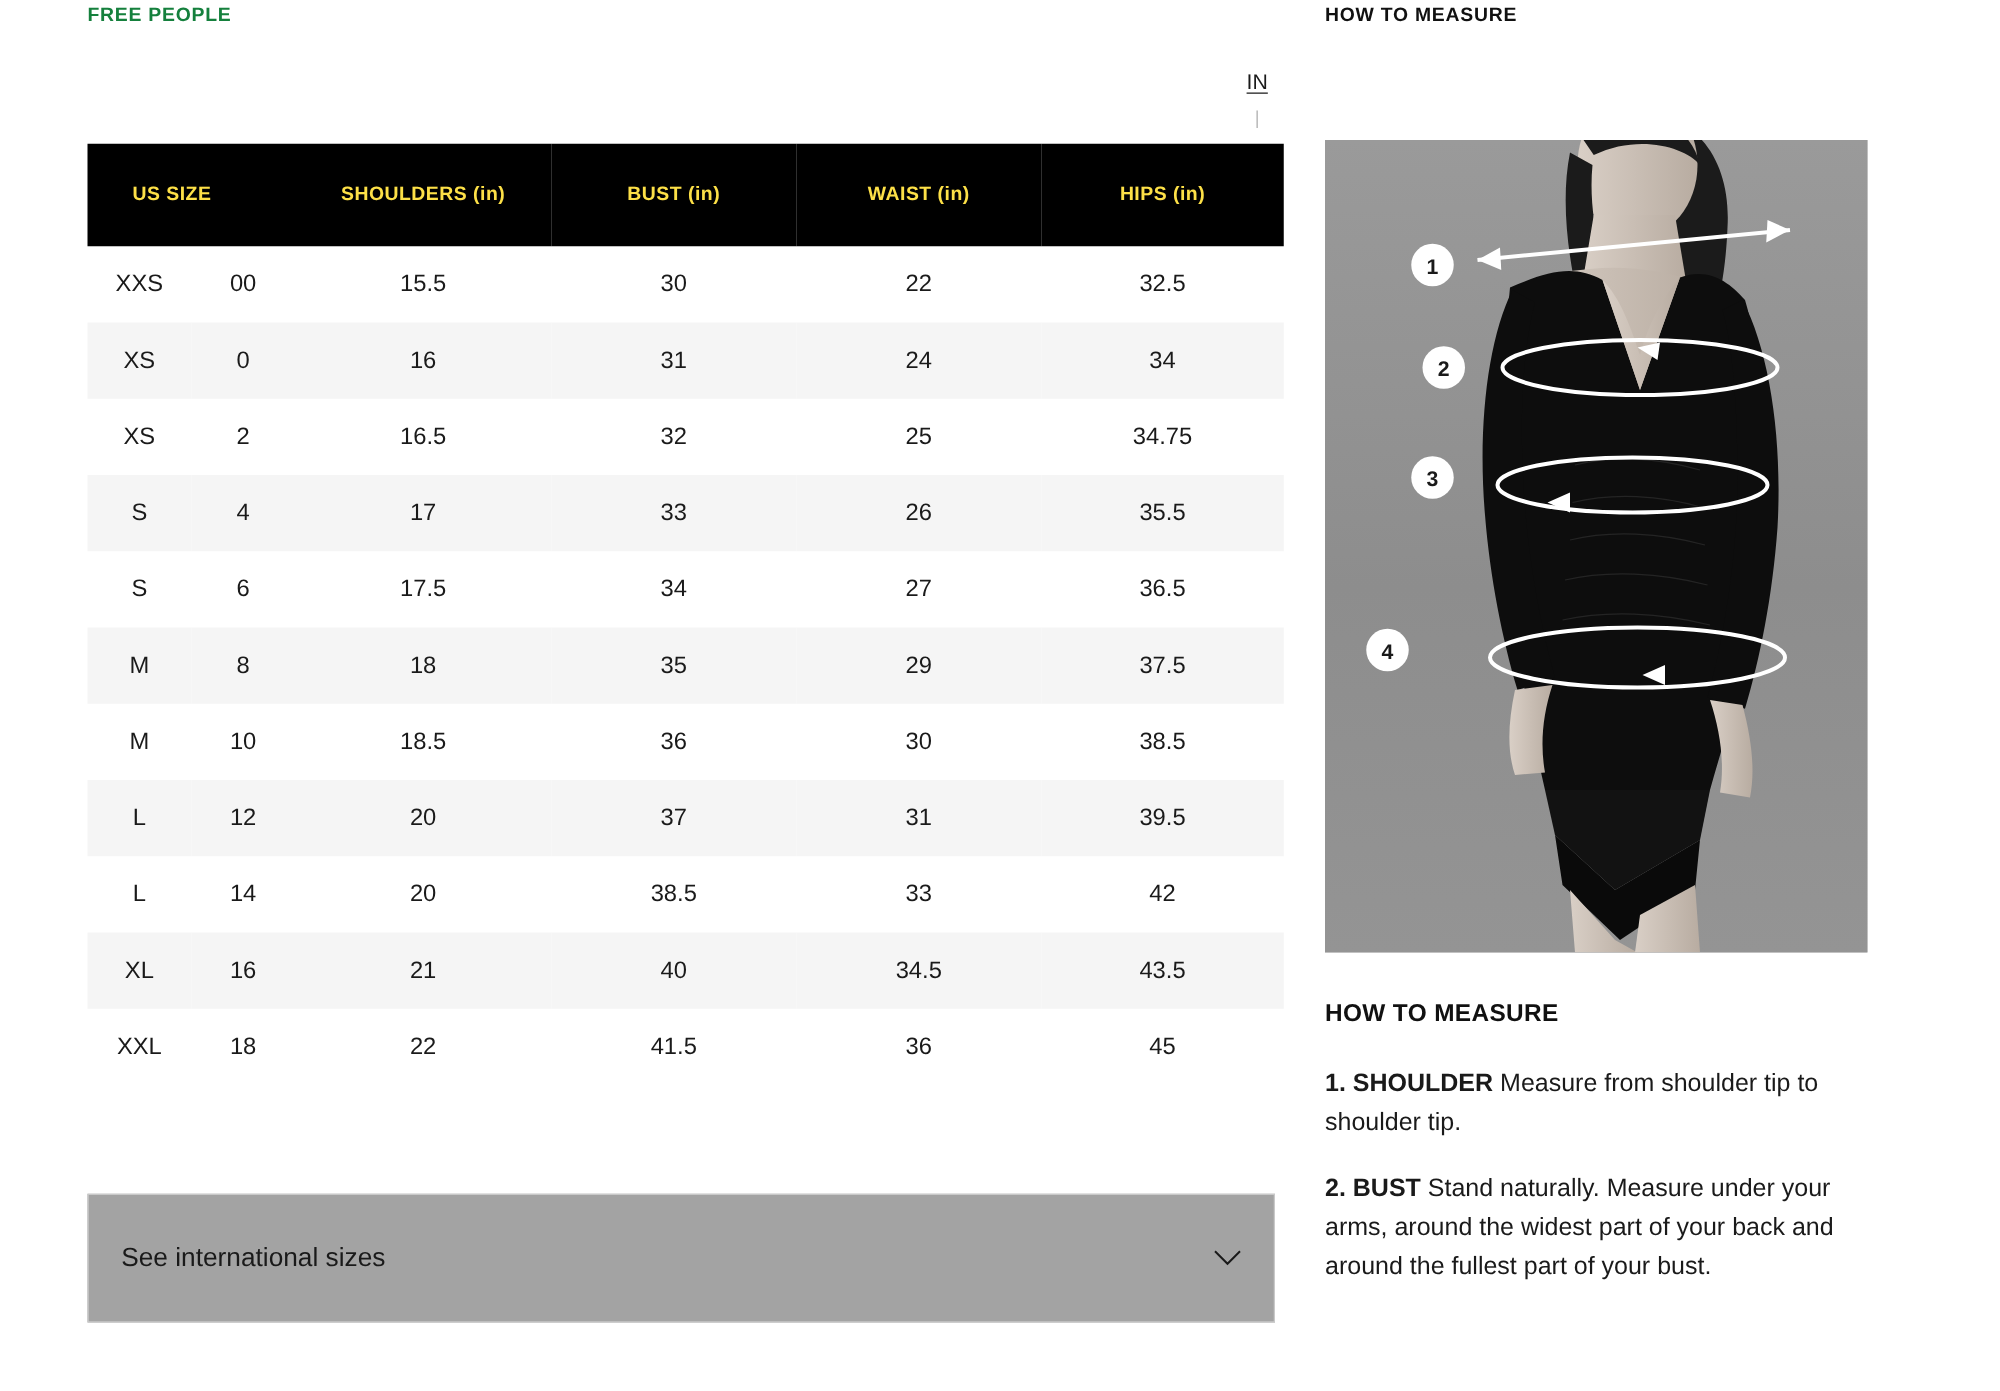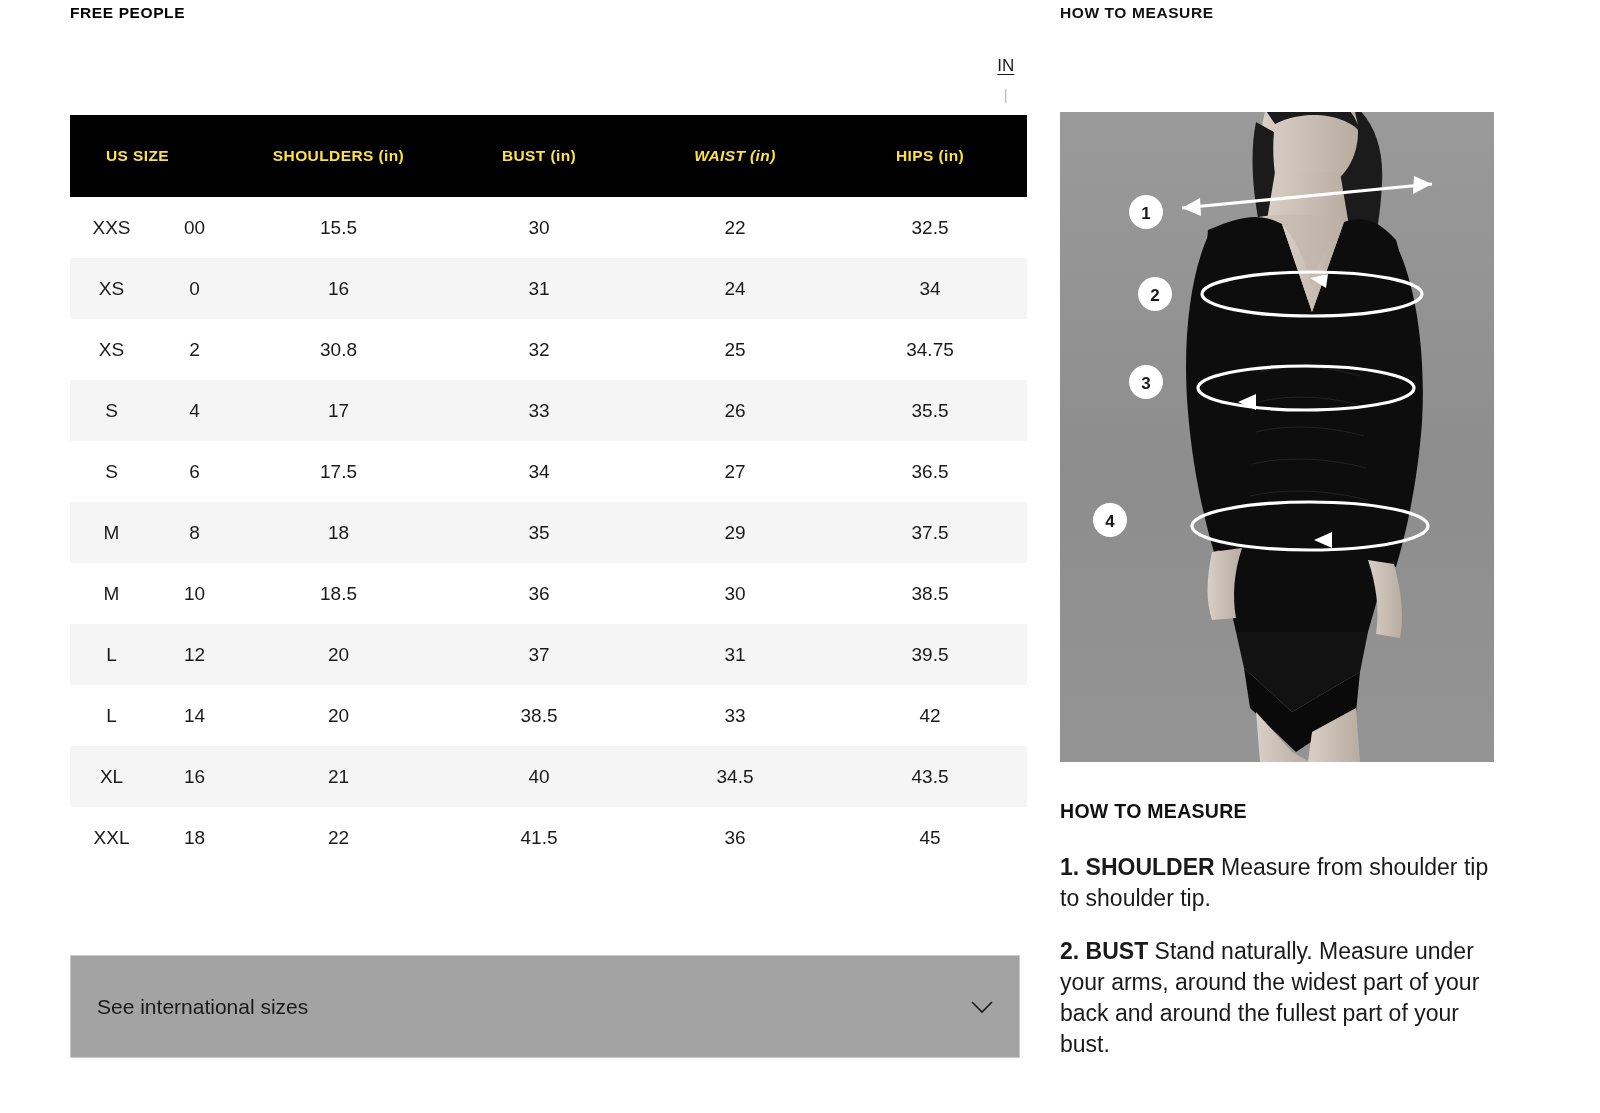--- a/index.html
+++ b/index.html
@@ -22,21 +22,21 @@
   .left-col {
     position: absolute;
     left: 70px;
     top: 0;
     width: 960px;
   }
   .brand-title {
     font-size: 15.5px;
     font-weight: bold;
     letter-spacing: 0.6px;
-    color: #000000;
+    color: #15803d;
     margin: 0;
     padding-top: 4px;
   }
 
   .unit-toggle {
     position: absolute;
     right: 10px;
     top: 56px;
     display: flex;
     align-items: center;
@@ -94,21 +94,21 @@
     width: 78px;
     text-align: center;
   }
   td.cell-num {
     width: 88px;
     text-align: center;
   }
   th.col-size { width: 166px; }
   th.col-shoulders { width: 205px; }
   th.col-bust { width: 196px; }
-  th.col-waist { width: 196px; font-style: italic; }
+  th.col-waist { width: 196px; }
   th.col-hips { width: 194px; }
 
   .intl-box {
     position: absolute;
     left: 0;
     top: 955px;
     width: 950px;
     height: 103px;
     border: 1px solid #c9c9c9;
     background: #a3a3a3;
@@ -162,21 +162,21 @@
     letter-spacing: 0.3px;
     color: #111;
   }
   .htm-list {
     position: absolute;
     left: 0;
     top: 852px;
     width: 450px;
   }
   .htm-item {
-    font-size: 23px;
+    font-size: 20px;
     line-height: 31px;
     color: #1a1a1a;
     margin-bottom: 22px;
   }
   .htm-item b {
     font-weight: bold;
   }
 </style>
 </head>
 <body>
@@ -216,21 +216,21 @@
           <td class="cell-letter">XS</td>
           <td class="cell-num">0</td>
           <td>16</td>
           <td>31</td>
           <td>24</td>
           <td>34</td>
         </tr>
         <tr>
           <td class="cell-letter">XS</td>
           <td class="cell-num">2</td>
-          <td>30.8</td>
+          <td>16.5</td>
           <td>32</td>
           <td>25</td>
           <td>34.75</td>
         </tr>
         <tr class="alt">
           <td class="cell-letter">S</td>
           <td class="cell-num">4</td>
           <td>17</td>
           <td>33</td>
           <td>26</td>

